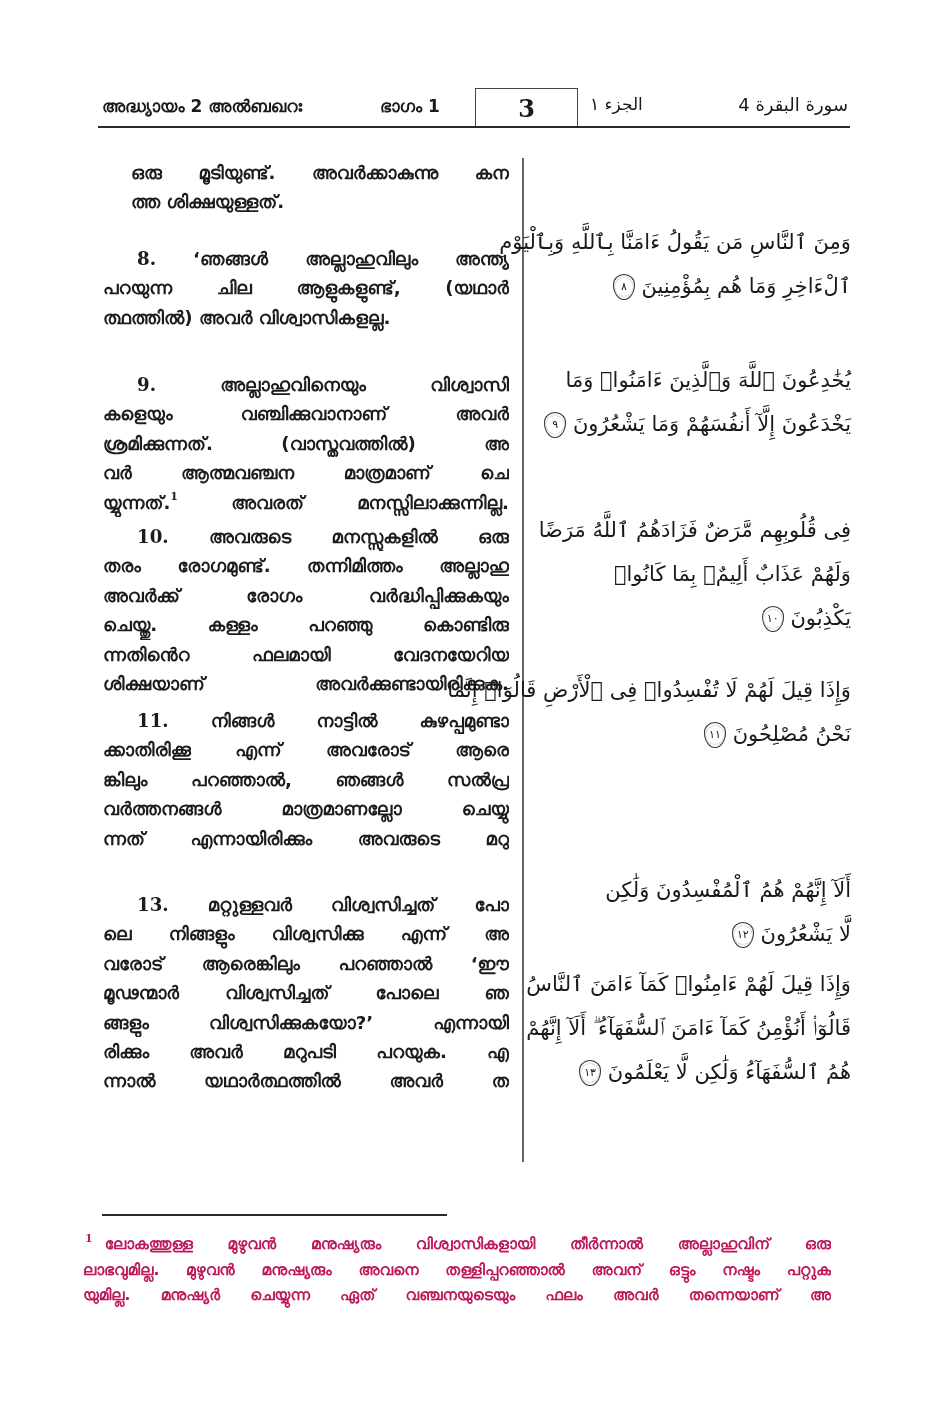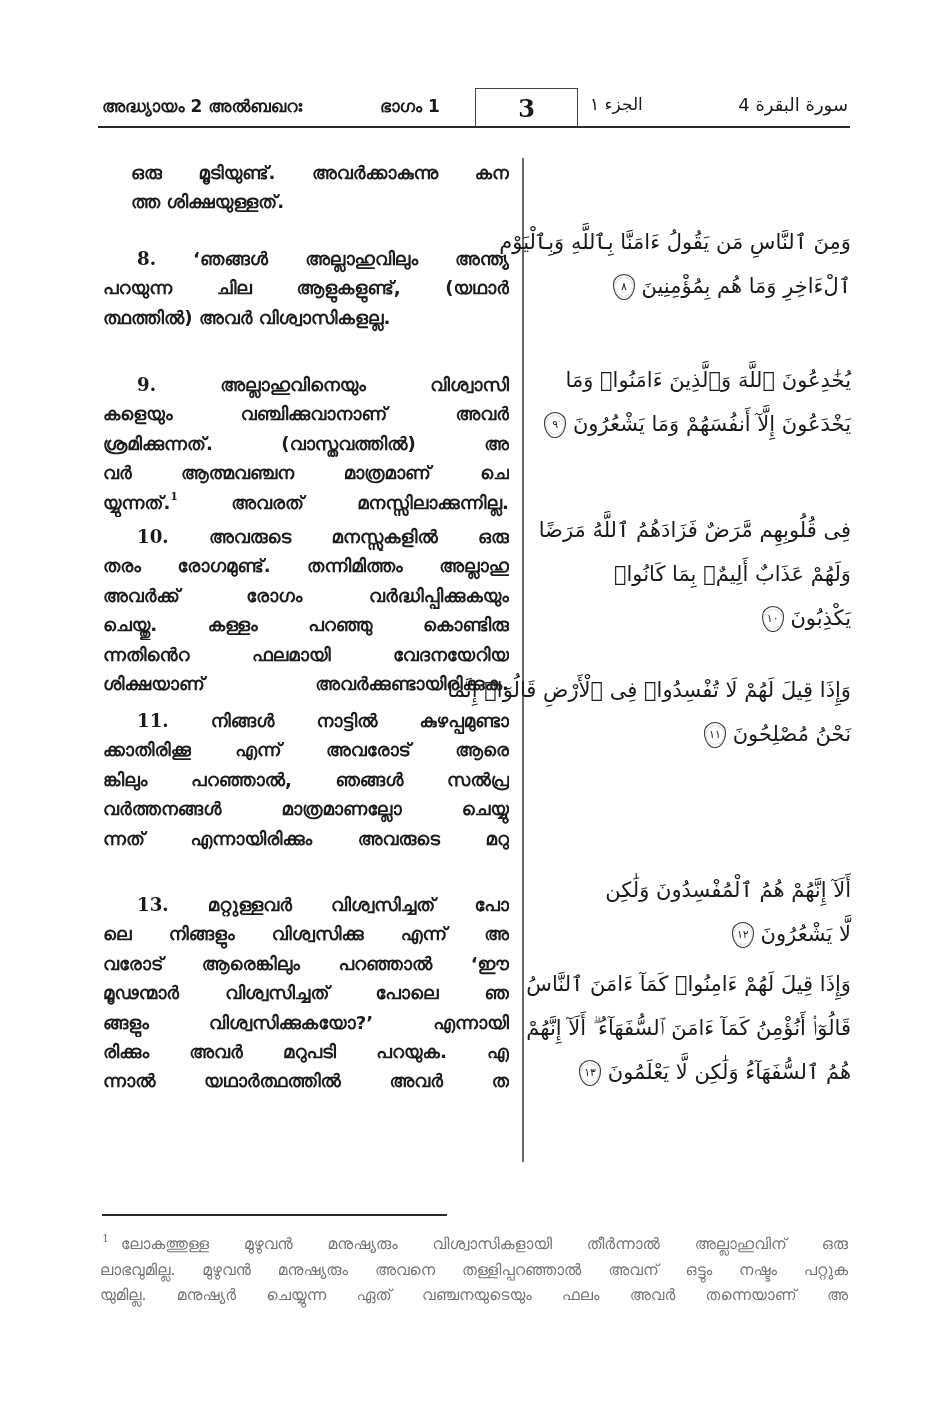--- a/index.html
+++ b/index.html
@@ -24,21 +24,21 @@
   .line { display: block; text-align: justify; text-align-last: justify; white-space: nowrap; overflow: hidden; }
   .line.last { text-align-last: left; }
 
   .ar-col { position: absolute; left: 535px; width: 316px; direction: rtl; }
   .ayah { position: absolute; right: 0; width: 316px; font-family: "DejaVu Sans", sans-serif; font-size: 21px; line-height: 44px; direction: rtl; text-align: right; color: #1a1a1a; }
   .ayah .aline { display: block; white-space: nowrap; }
   .marker { display: inline-block; width: 22px; height: 26px; border: 1.5px solid #333; border-radius: 50% 50% 50% 50% / 40% 40% 60% 60%; text-align: center; font-size: 11px; line-height: 24px; vertical-align: middle; margin-left: 2px; background: radial-gradient(circle, #fff 55%, #ddd 56%, #fff 70%); }
 
   
   .fn-rule { position: absolute; left: 102px; top: 1214px; width: 345px; height: 2px; background: #2a2a2a; }
-  .footnote { position: absolute; left: 100px; top: 1232px; width: 748px; font-size: 15.5px; line-height: 25.5px; font-weight: normal; color: #737373; }
+  .footnote { position: absolute; left: 83px; top: 1232px; width: 748px; font-size: 15.5px; line-height: 25.5px; font-weight: bold; color: #be185d; }
   .footnote sup { font-size: 11px; font-family: "DejaVu Serif", serif; vertical-align: 7px; line-height: 0; margin-right: 12px; margin-left: 2px; }
 </style>
 </head>
 <body>
 
 <div class="header">
   <span class="hdr-chapter">അദ്ധ്യായം 2 അൽബഖറഃ</span>
   <span class="hdr-part">ഭാഗം 1</span>
   <div class="hdr-pagebox">
     <span>3</span>

